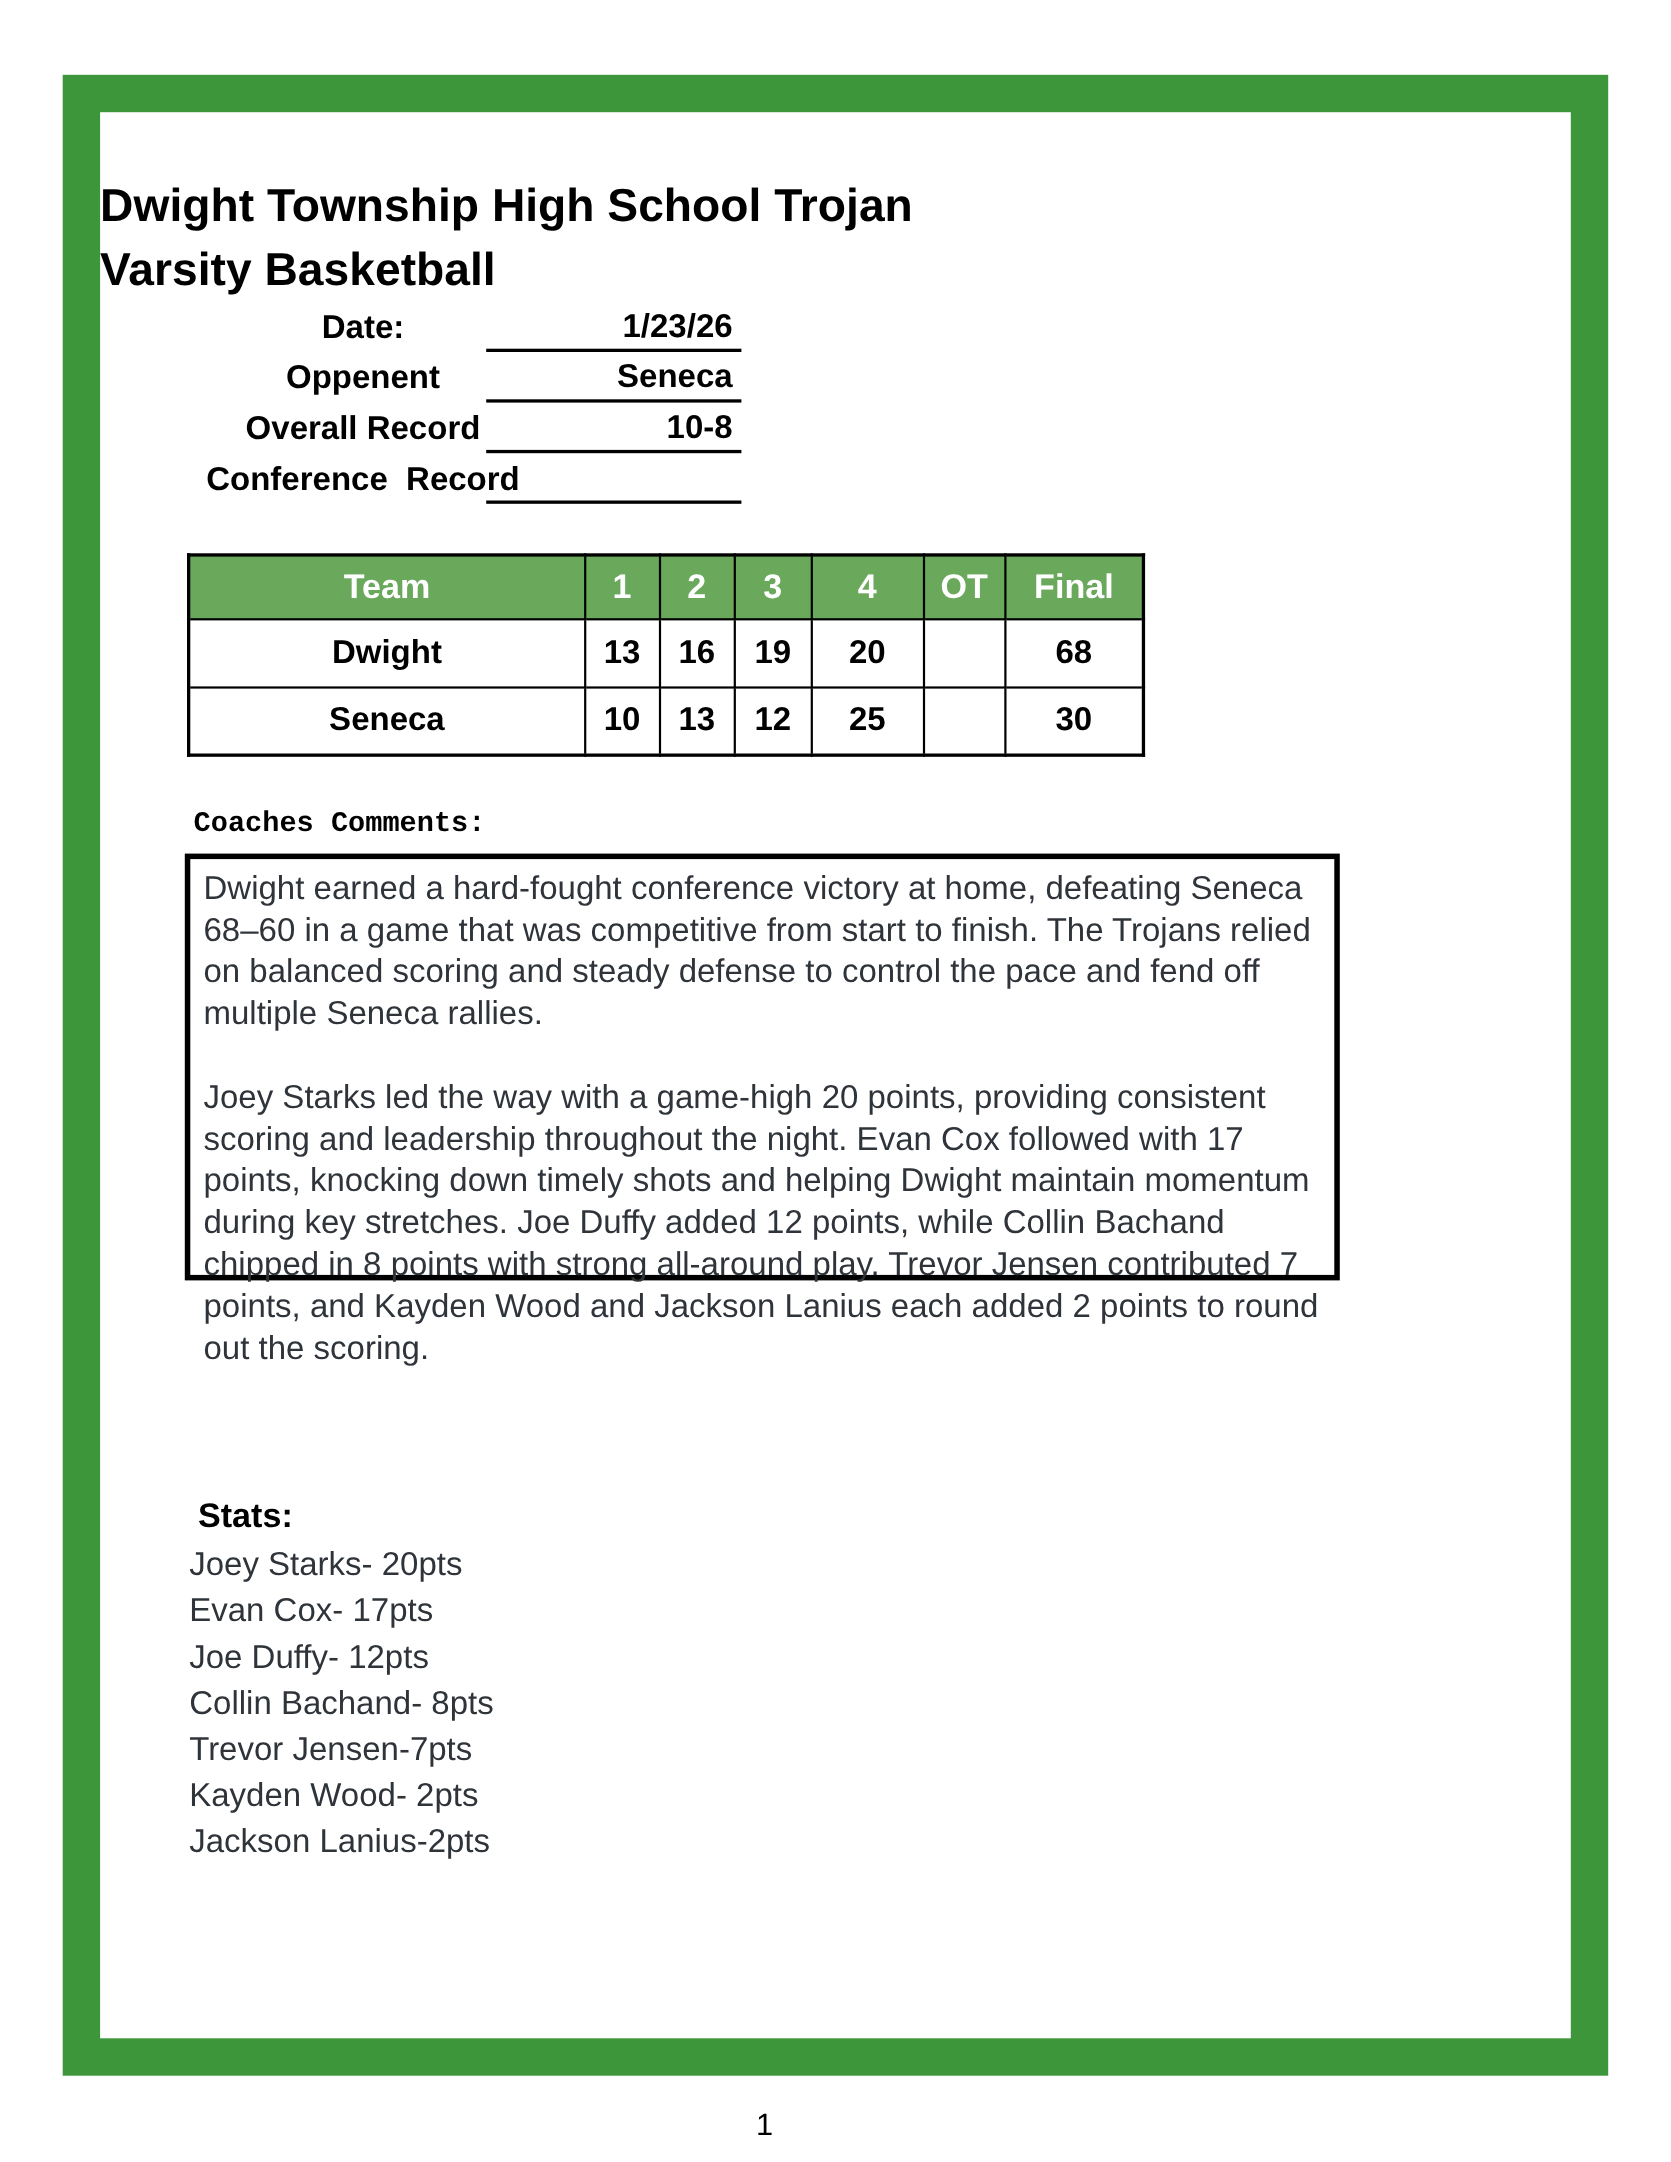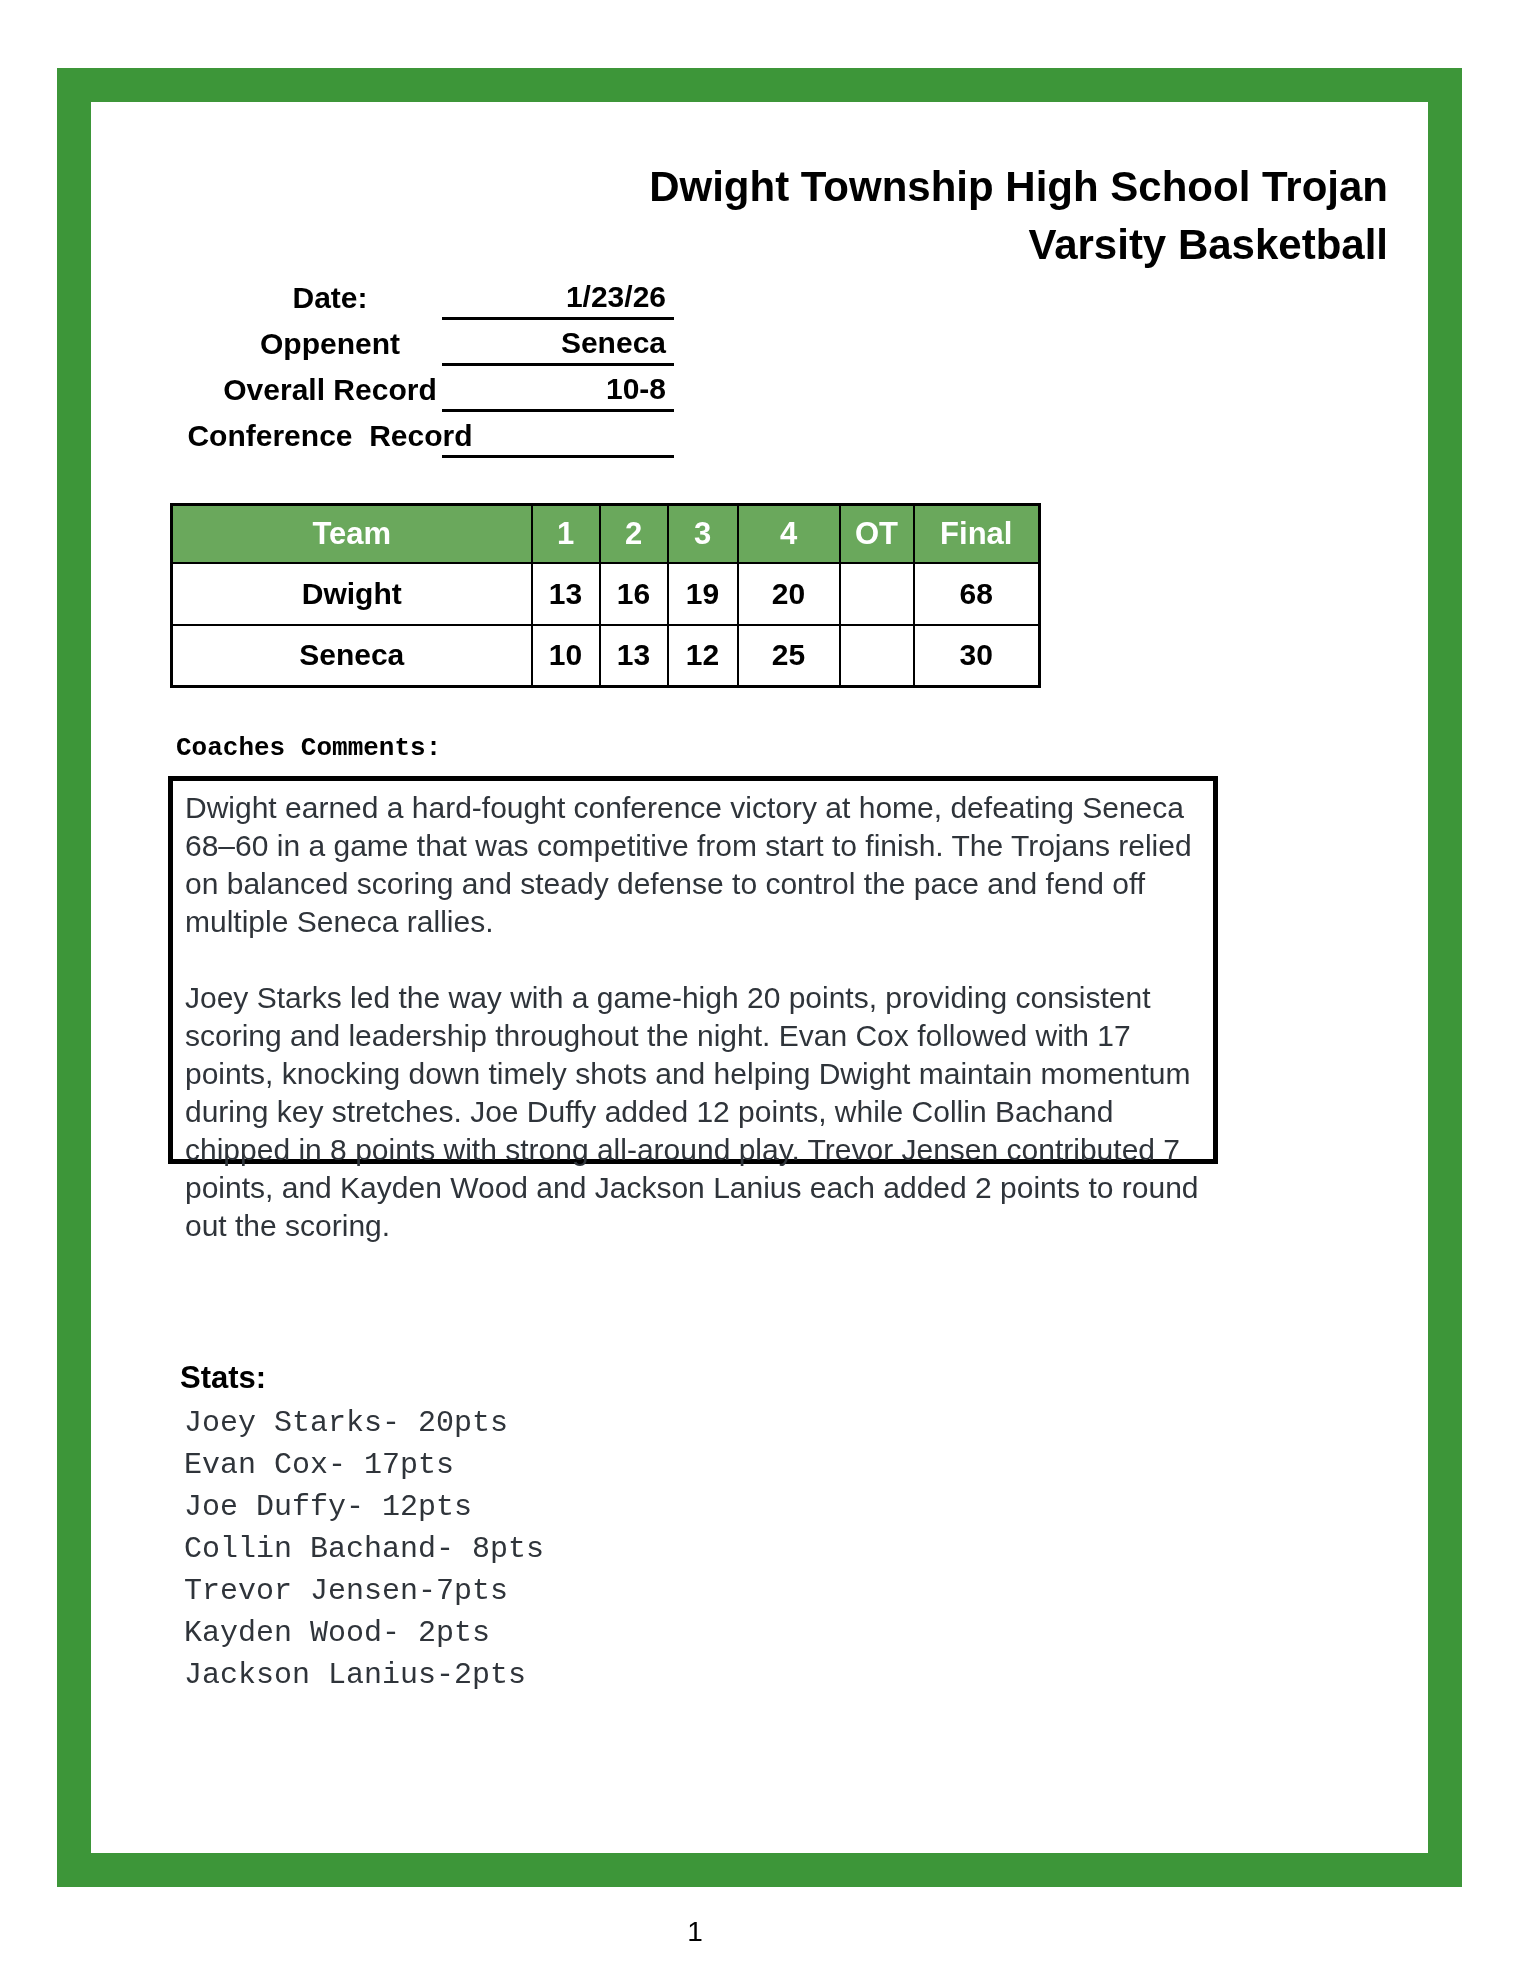--- a/index.html
+++ b/index.html
@@ -22,21 +22,21 @@
   .frame {
     position: absolute;
     left: 57px; top: 68px;
     width: 1405px; height: 1819px;
     border: 34px solid var(--frame-green);
     background: #ffffff;
   }
   .title-line {
     position: absolute;
     left: 91px; width: 1297px;
-    text-align: right;
+    text-align: left;
     font-weight: bold;
     font-size: 42px;
     line-height: 46px;
     color: #000;
   }
   .title-1 { top: 164px; }
   .title-2 { top: 222px; }
 
   .form-row { position: absolute; left: 0; width: 100%; height: 46px; }
   .form-row-0 { top: 278px; }
@@ -113,26 +113,25 @@
   .comments-box .para:last-child { margin-bottom: 0; }
 
   .stats-heading {
     position: absolute;
     left: 180px; top: 1360px;
     font-weight: bold;
     font-size: 31px;
   }
   .stats-list {
     position: absolute;
-    left: 184px; top: 1402px;
+    left: 172px; top: 1402px;
     font-size: 30px;
     line-height: 42px;
     color: var(--body-ink);
     list-style: none;
-    font-family: Liberation Mono, monospace;
   }
   .page-number {
     position: absolute;
     left: 670px; top: 1916px;
     width: 50px;
     text-align: center;
     font-size: 28px;
     color: #000;
   }
 </style>

